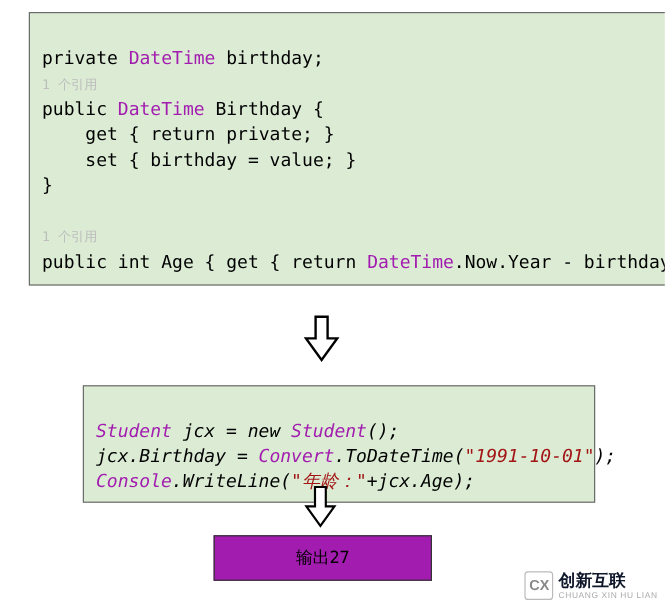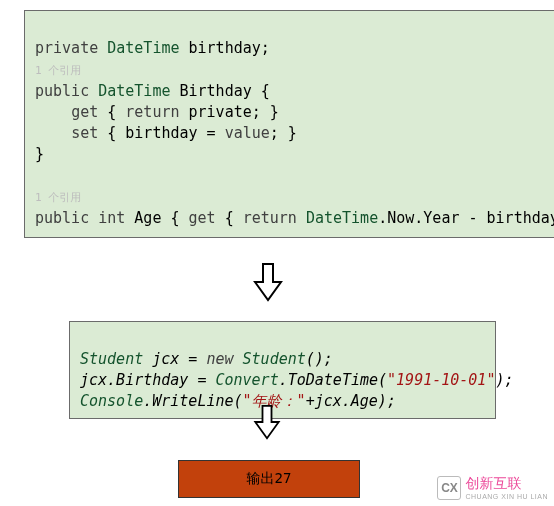--- a/index.html
+++ b/index.html
@@ -17,35 +17,35 @@
     border: 1px solid #6b6b6b;
     padding: 6px 10px;
     font-size: 15px;
     line-height: 21px;
     white-space: pre;
     color: #000;
   }
   .box1 { position: absolute; left: 24px; top: 10px; width: 510px; padding-bottom:8px; }
   .box2 { position: absolute; left: 69px; top: 321px; width: 405px; font-style: italic; }
   .box3 {
-    position: absolute; left: 178px; top: 460px; width: 180px; height: 36px;
-    border: 1px solid #333; background: #c2410c;
+    position: absolute; left: 178px; top: 446px; width: 180px; height: 36px;
+    border: 1px solid #333; background: #a21caf;
     display: flex; align-items: center; justify-content: center;
     font-size: 14px;
   }
   .arrow {
     position: absolute;
     width: 30px;
     height: 40px;
   }
   .arrow svg { width: 100%; height: 100%; }
   .arrow1 { left: 253px; top: 262px; }
   .arrow2 { left: 253px; top: 404px; width:28px; height:36px;}
-  .kw-blue { color: #404040; }
-  .type { color: #14532d; }
+  .kw-blue { color: #000000; }
+  .type { color: #a21caf; }
   .str  { color: #a31515; }
   .ref  { color: #bdbdbd; font-size: 11px; text-align: center; }
   .logo {
     position: absolute; right: 6px; bottom: 6px;
     font-size: 12px; color: #999;
     display: flex; align-items: flex-end; gap: 4px;
     font-family: "Microsoft YaHei", sans-serif;
   }
   .logo-icon {
     width: 22px; height: 22px; border:1px solid #bbb; border-radius:3px;
@@ -86,16 +86,16 @@
 </svg>
 </div>
 
 <div class="box3">
   <span>输出27</span>
 </div>
 
 <div class="logo">
   <div class="logo-icon">CX</div>
   <div>
-    <div style="font-size:14px;color:#ec4899;font-weight:normal;">创新互联</div>
+    <div style="font-size:14px;color:#0f172a;font-weight:bold;">创新互联</div>
     <div style="font-size:7px;color:#aaa;letter-spacing:0.5px;">CHUANG XIN HU LIAN</div>
   </div>
 </div>
 
 </body></html>

